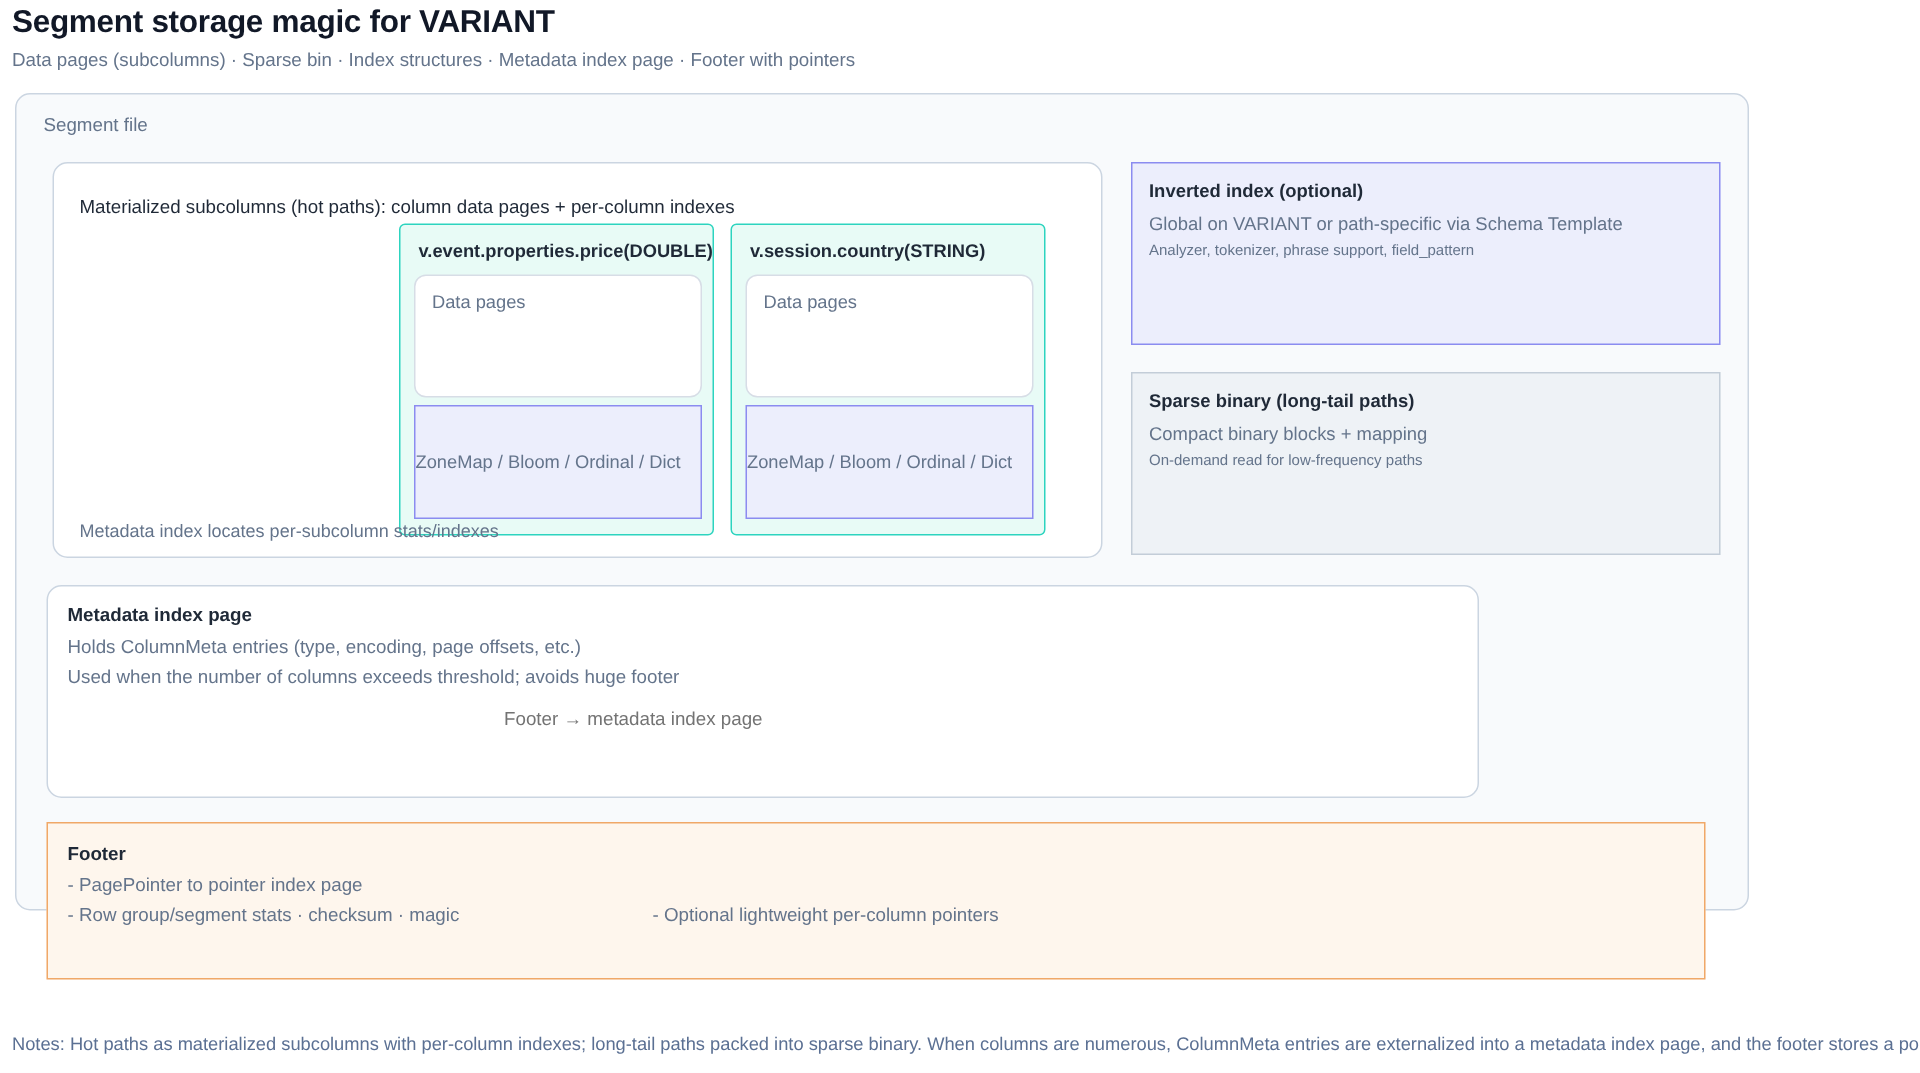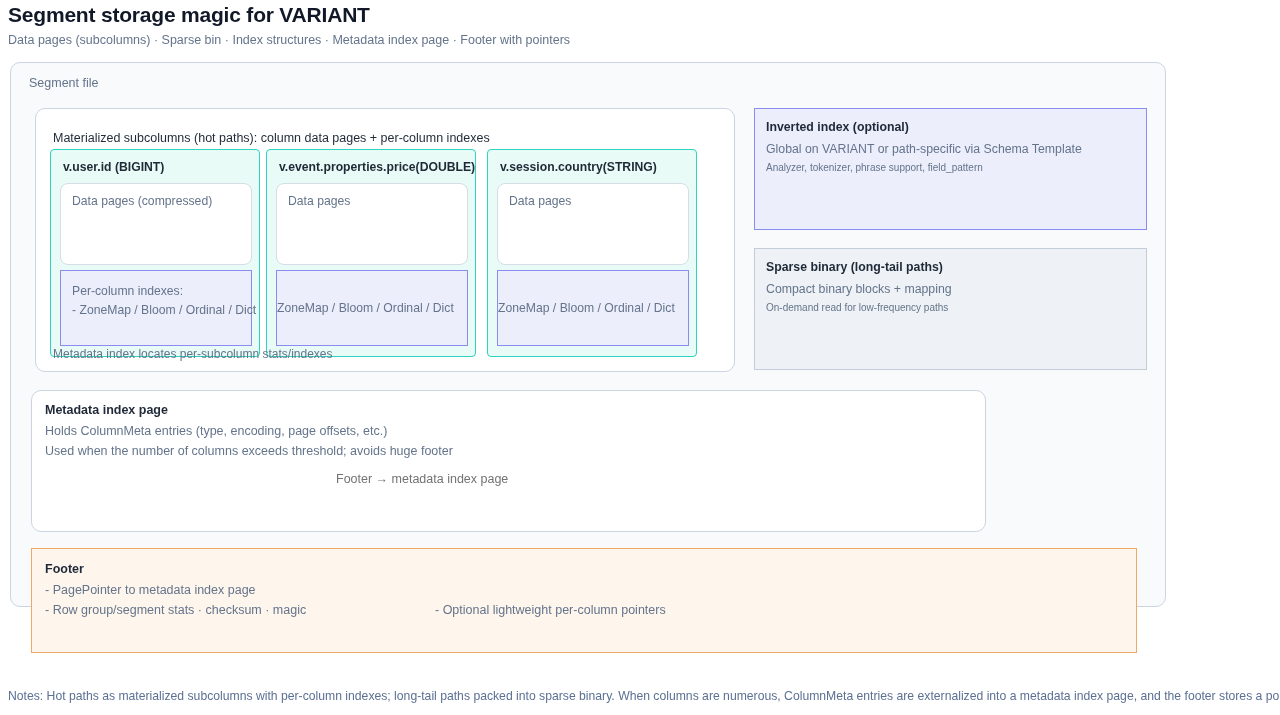--- a/index.html
+++ b/index.html
@@ -151,30 +151,20 @@
 
   <div class="title">Segment storage magic for VARIANT</div>
   <div class="subtitle">Data pages (subcolumns) · Sparse bin · Index structures · Metadata index page · Footer with pointers</div>
 
   <div class="segment-file">
     <div class="segment-file-label">Segment file</div>
 
     <div class="mat-panel">
       <div class="mat-panel-title">Materialized subcolumns (hot paths): column data pages + per-column indexes</div>
 
-      <div class="subcol c1">
-        <div class="subcol-title">v.user.id (BIGINT)</div>
-        <div class="datapages">
-          <span>Data pages (compressed)</span>
-        </div>
-        <div class="idxbox multi">
-          <div class="line">Per-column indexes:</div>
-          <div class="line">- ZoneMap / Bloom / Ordinal / Dict</div>
-        </div>
-      </div>
 
       <div class="subcol c2">
         <div class="subcol-title">v.event.properties.price(DOUBLE)</div>
         <div class="datapages">
           <span>Data pages</span>
         </div>
         <div class="idxbox single">
           <div class="line">ZoneMap / Bloom / Ordinal / Dict</div>
         </div>
       </div>
@@ -206,20 +196,20 @@
 
     <div class="meta">
       <div class="hd">Metadata index page</div>
       <div class="ln1">Holds ColumnMeta entries (type, encoding, page offsets, etc.)</div>
       <div class="ln2">Used when the number of columns exceeds threshold; avoids huge footer</div>
       <div class="ptr">Footer → metadata index page</div>
     </div>
 
     <div class="footer">
       <div class="hd">Footer</div>
-      <div class="ln1">- PagePointer to metadata index page</div>
+      <div class="ln1">- PagePointer to pointer index page</div>
       <div class="ln2">- Row group/segment stats · checksum · magic</div>
       <div class="right">- Optional lightweight per-column pointers</div>
     </div>
   </div>
 
   <div class="notes">Notes: Hot paths as materialized subcolumns with per-column indexes; long-tail paths packed into sparse binary. When columns are numerous, ColumnMeta entries are externalized into a metadata index page, and the footer stores a pointer.</div>
 </div>
 
 </body></html>

